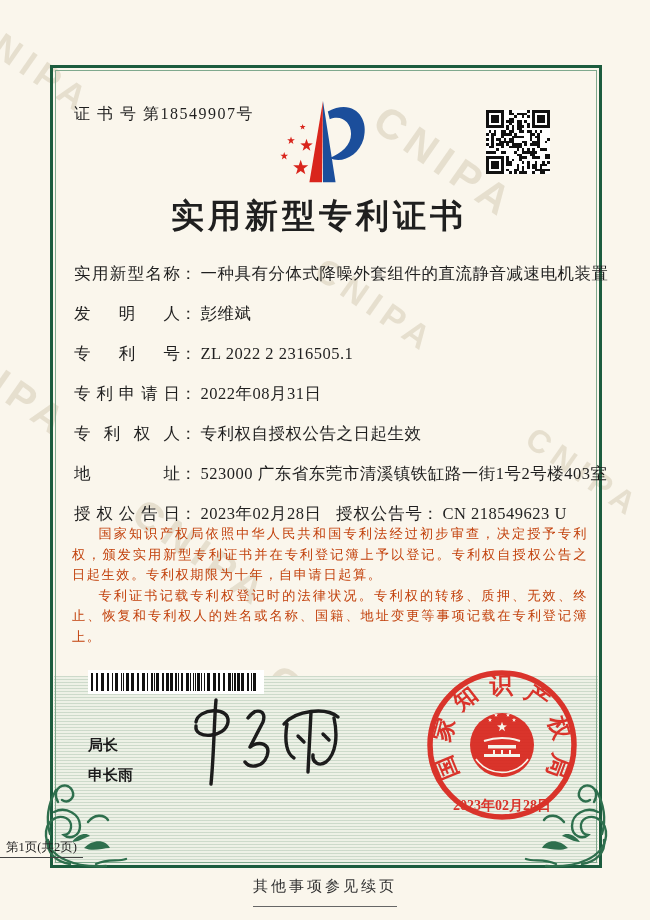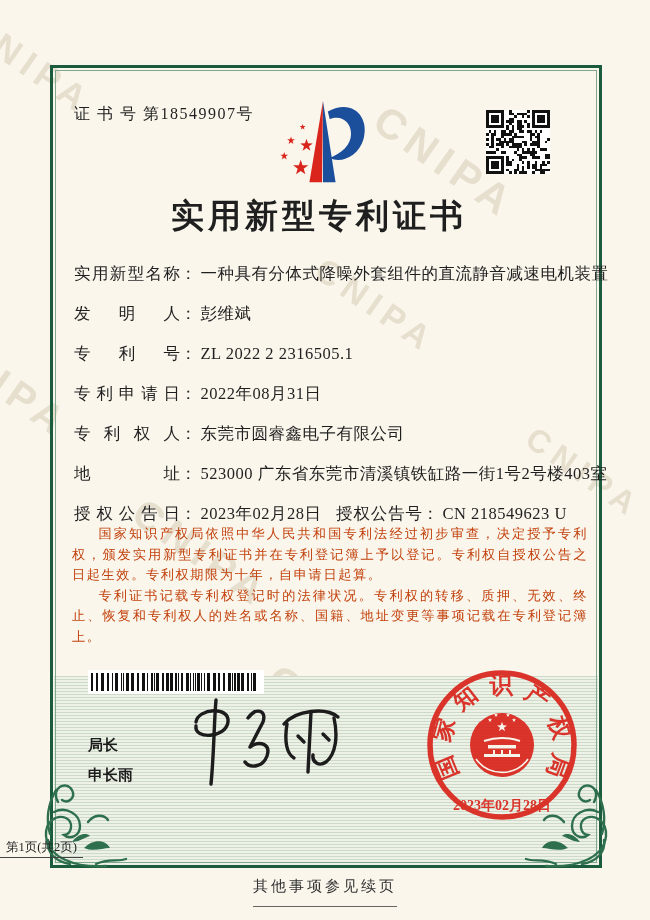--- a/index.html
+++ b/index.html
@@ -344,21 +344,21 @@
   <div class="frow">
     <span class="flabel">发明人</span><span class="fcolon">：</span><span class="fvalue">彭维斌</span>
   </div>
   <div class="frow">
     <span class="flabel">专利号</span><span class="fcolon">：</span><span class="fvalue">ZL 2022 2 2316505.1</span>
   </div>
   <div class="frow">
     <span class="flabel">专利申请日</span><span class="fcolon">：</span><span class="fvalue">2022年08月31日</span>
   </div>
   <div class="frow">
-    <span class="flabel">专利权人</span><span class="fcolon">：</span><span class="fvalue">东莞市圆睿鑫电子有限公司</span>
+    <span class="flabel">专利权人</span><span class="fcolon">：</span><span class="fvalue">专利权自授权公告之日起生效</span>
   </div>
   <div class="frow">
     <span class="flabel">地址</span><span class="fcolon">：</span><span class="fvalue">523000 广东省东莞市清溪镇铁缸路一街1号2号楼403室</span>
   </div>
   <div class="frow">
     <span class="flabel">授权公告日</span><span class="fcolon">：</span><span class="fvalue">2023年02月28日</span>
     <span class="fgroup2">
       <span class="flabel narrow">授权公告号</span><span class="fcolon">：</span><span class="fvalue">CN 218549623 U</span>
     </span>
   </div>

